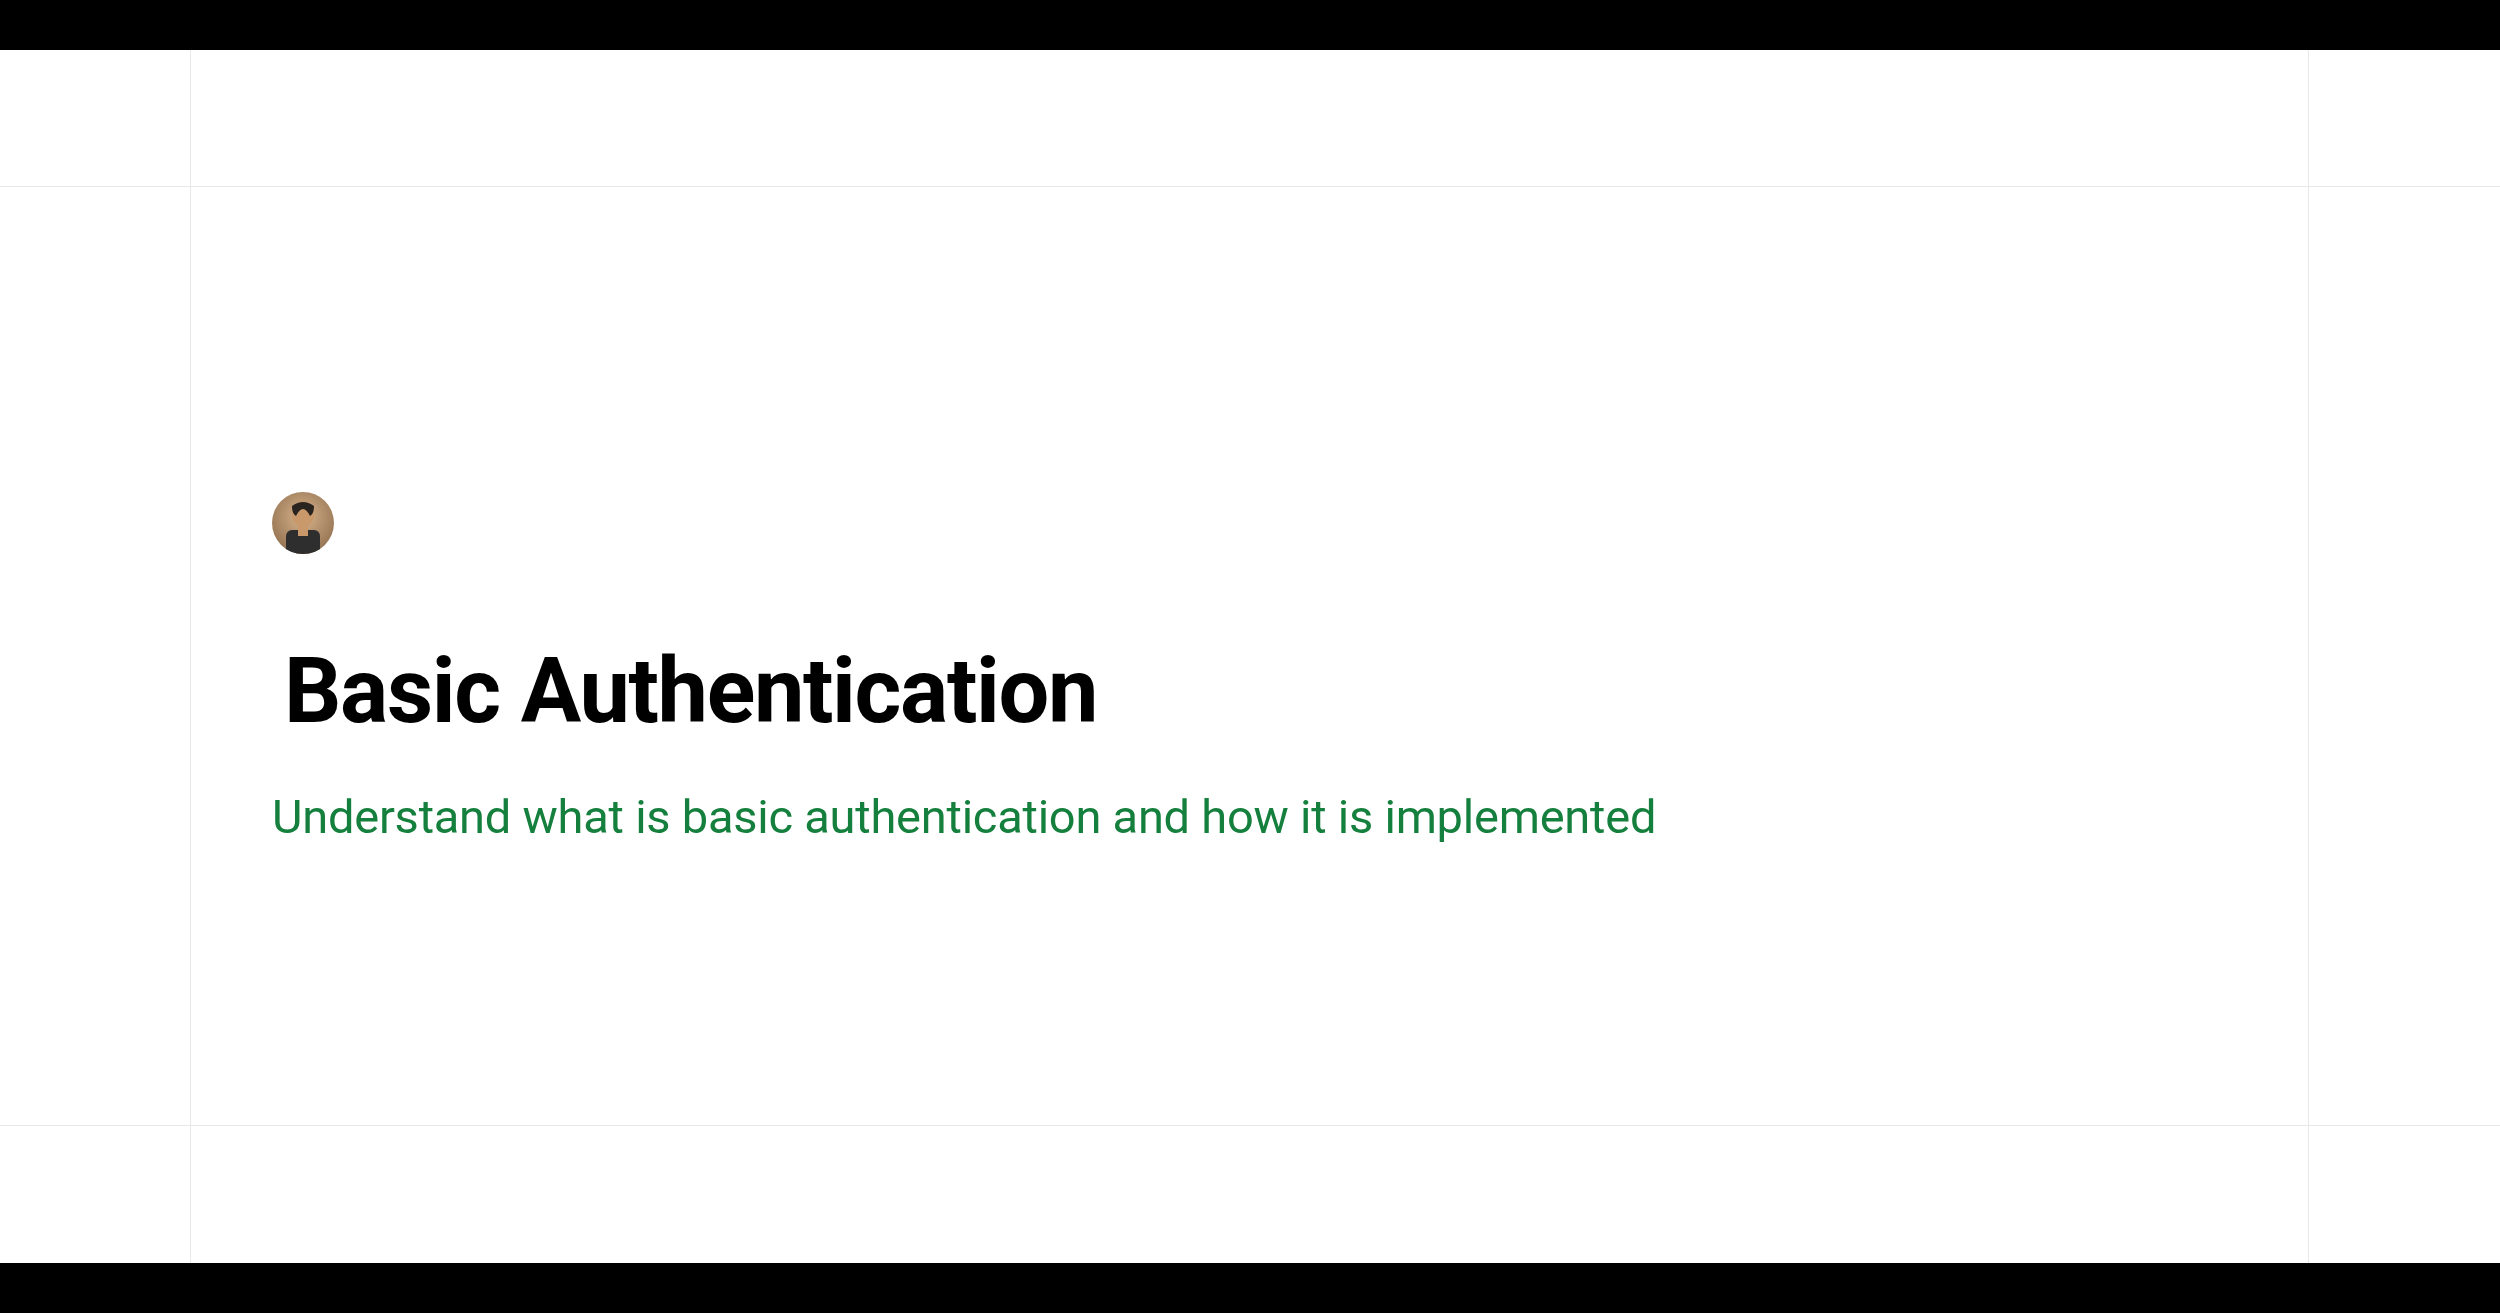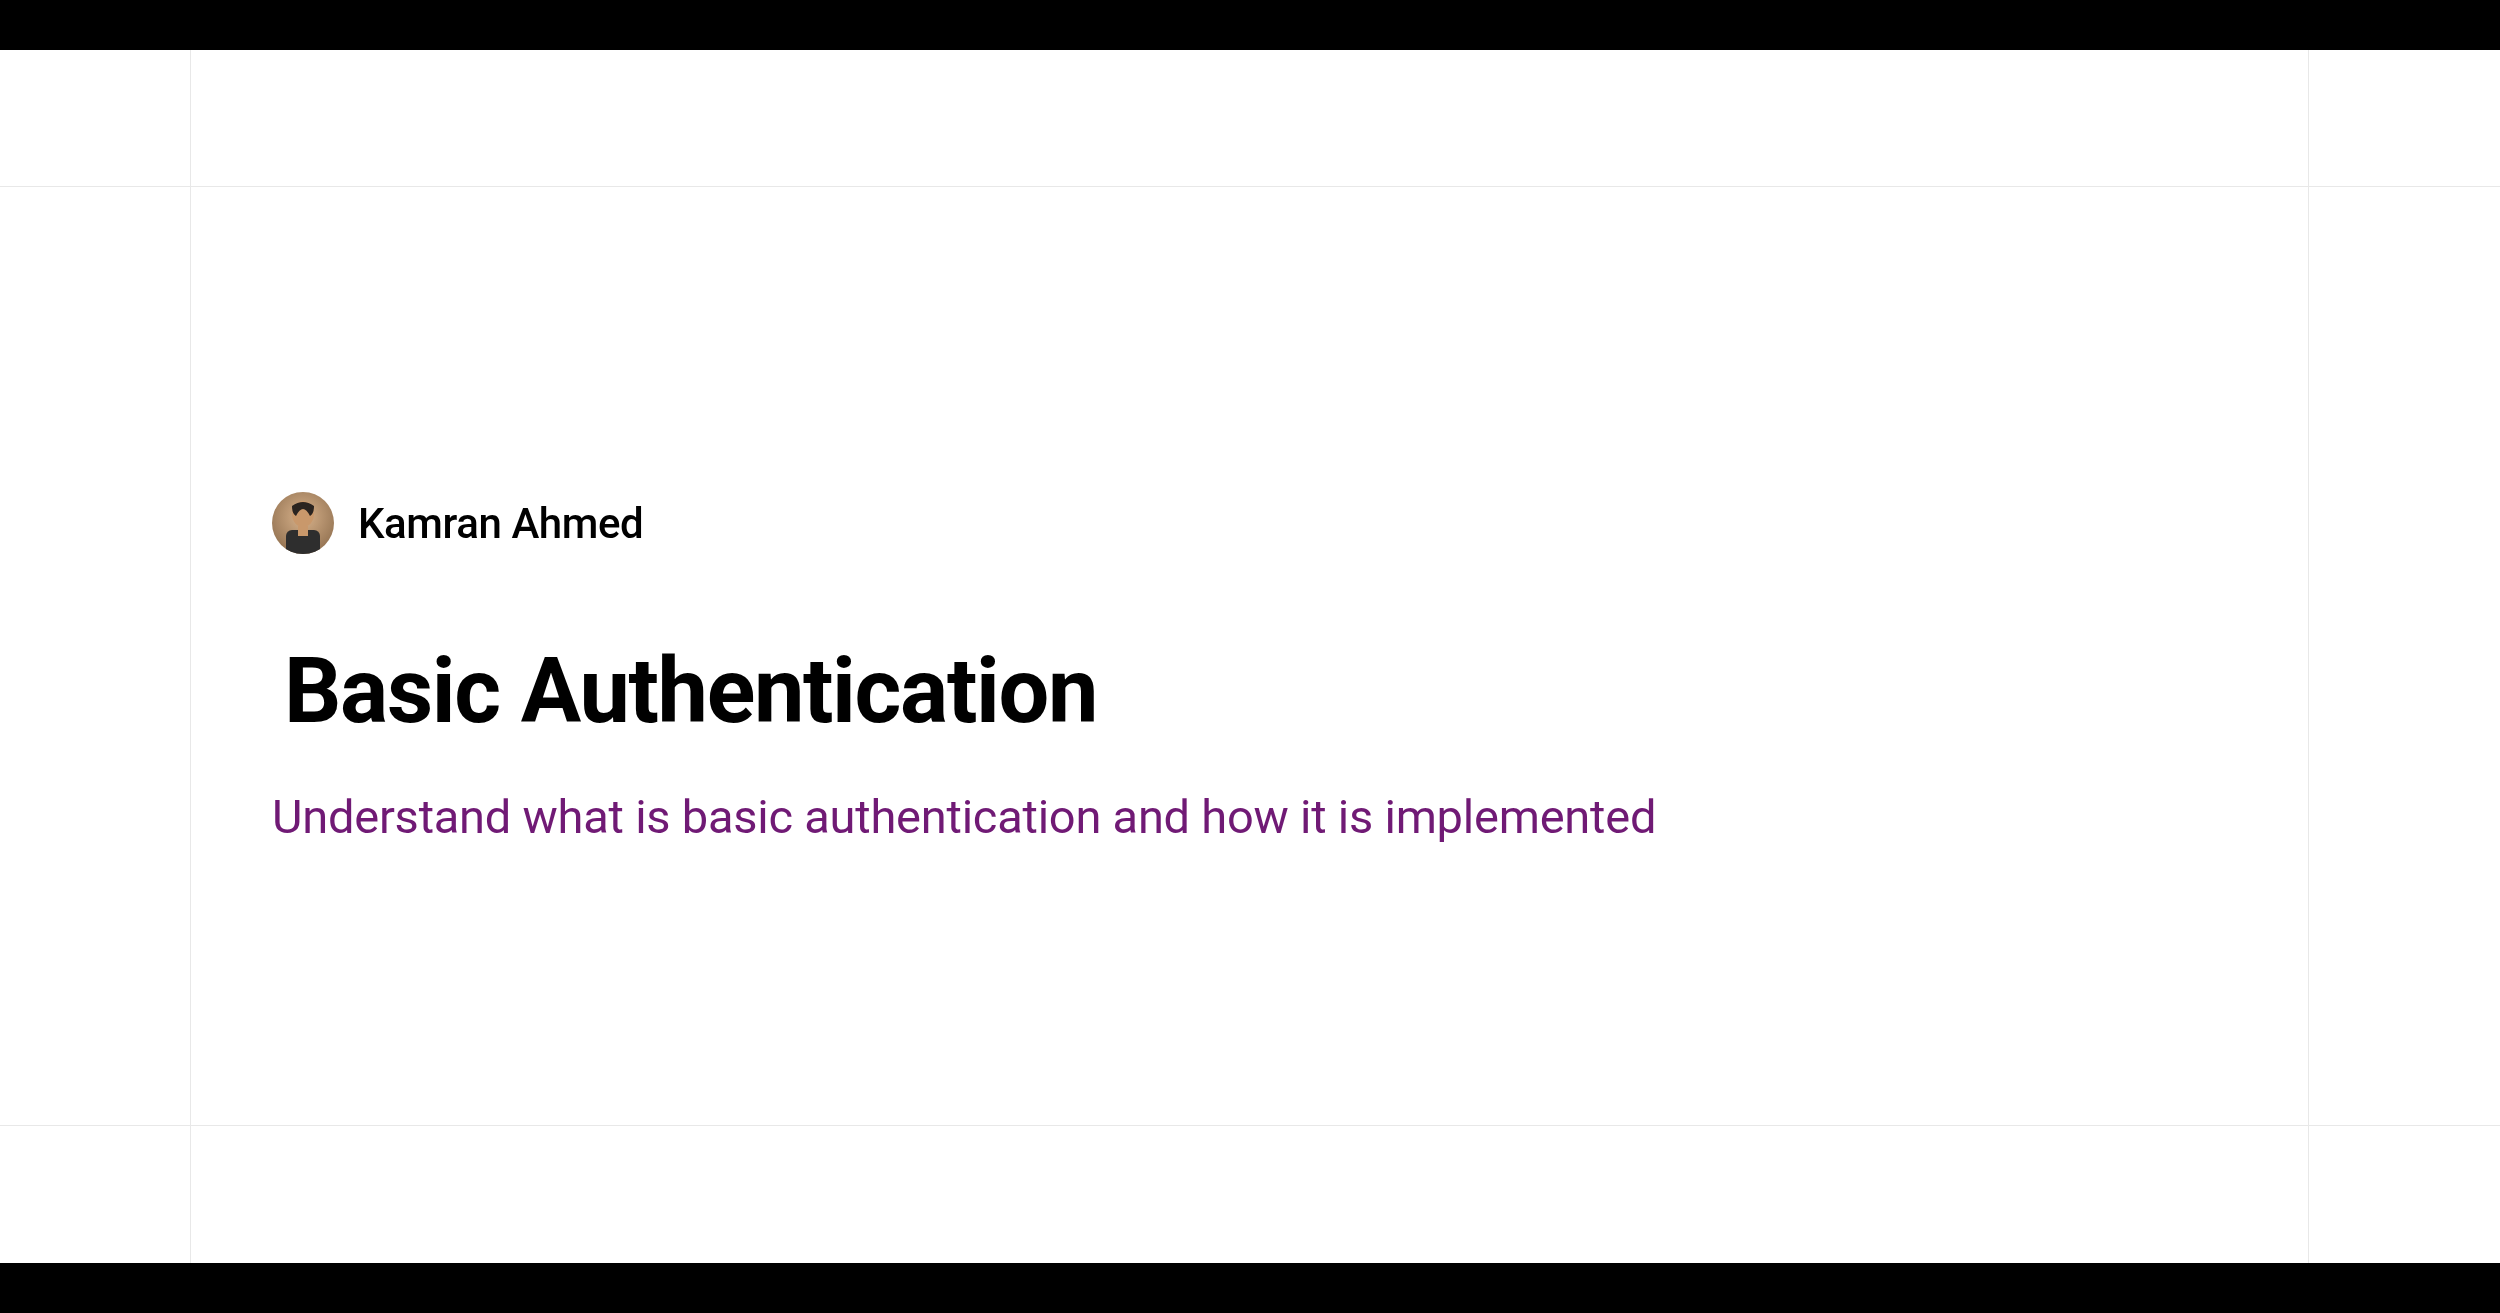--- a/index.html
+++ b/index.html
@@ -111,21 +111,21 @@
       color: #000000;
       letter-spacing: -0.015em;
       line-height: 1.1;
       margin-bottom: 48px;
       margin-left: 12px;
     }
     
     .subtitle {
       font-size: 47px;
       font-weight: 400;
-      color: #701a75;
+      color: #15803d;
       letter-spacing: -0.005em;
     }
   </style>
 </head>
 <body>
 
 <div class="bar-top"></div>
 <div class="bar-bottom"></div>
 
 <div class="vline-left"></div>
@@ -143,17 +143,16 @@
             <stop offset="100%" stop-color="#8a6a4a"></stop>
           </radialGradient>
         </defs>
         <rect width="62" height="62" fill="url(#bg)"></rect>
         <ellipse cx="31" cy="22" rx="11" ry="13" fill="#c9986b"></ellipse>
         <path d="M 20 14 Q 31 6 42 14 Q 42 22 38 24 Q 31 10 24 24 Q 20 22 20 14 Z" fill="#2a2420"></path>
         <rect x="14" y="38" width="34" height="30" rx="6" fill="#2e2e2e"></rect>
         <rect x="26" y="34" width="10" height="10" fill="#c9986b"></rect>
       </svg>
     </div>
-    <div class="author-name">Kamran Ahmed</div>
   </div>
   <h1 class="title">Basic Authentication</h1>
   <p class="subtitle">Understand what is basic authentication and how it is implemented</p>
 </div>
 
 </body></html>

